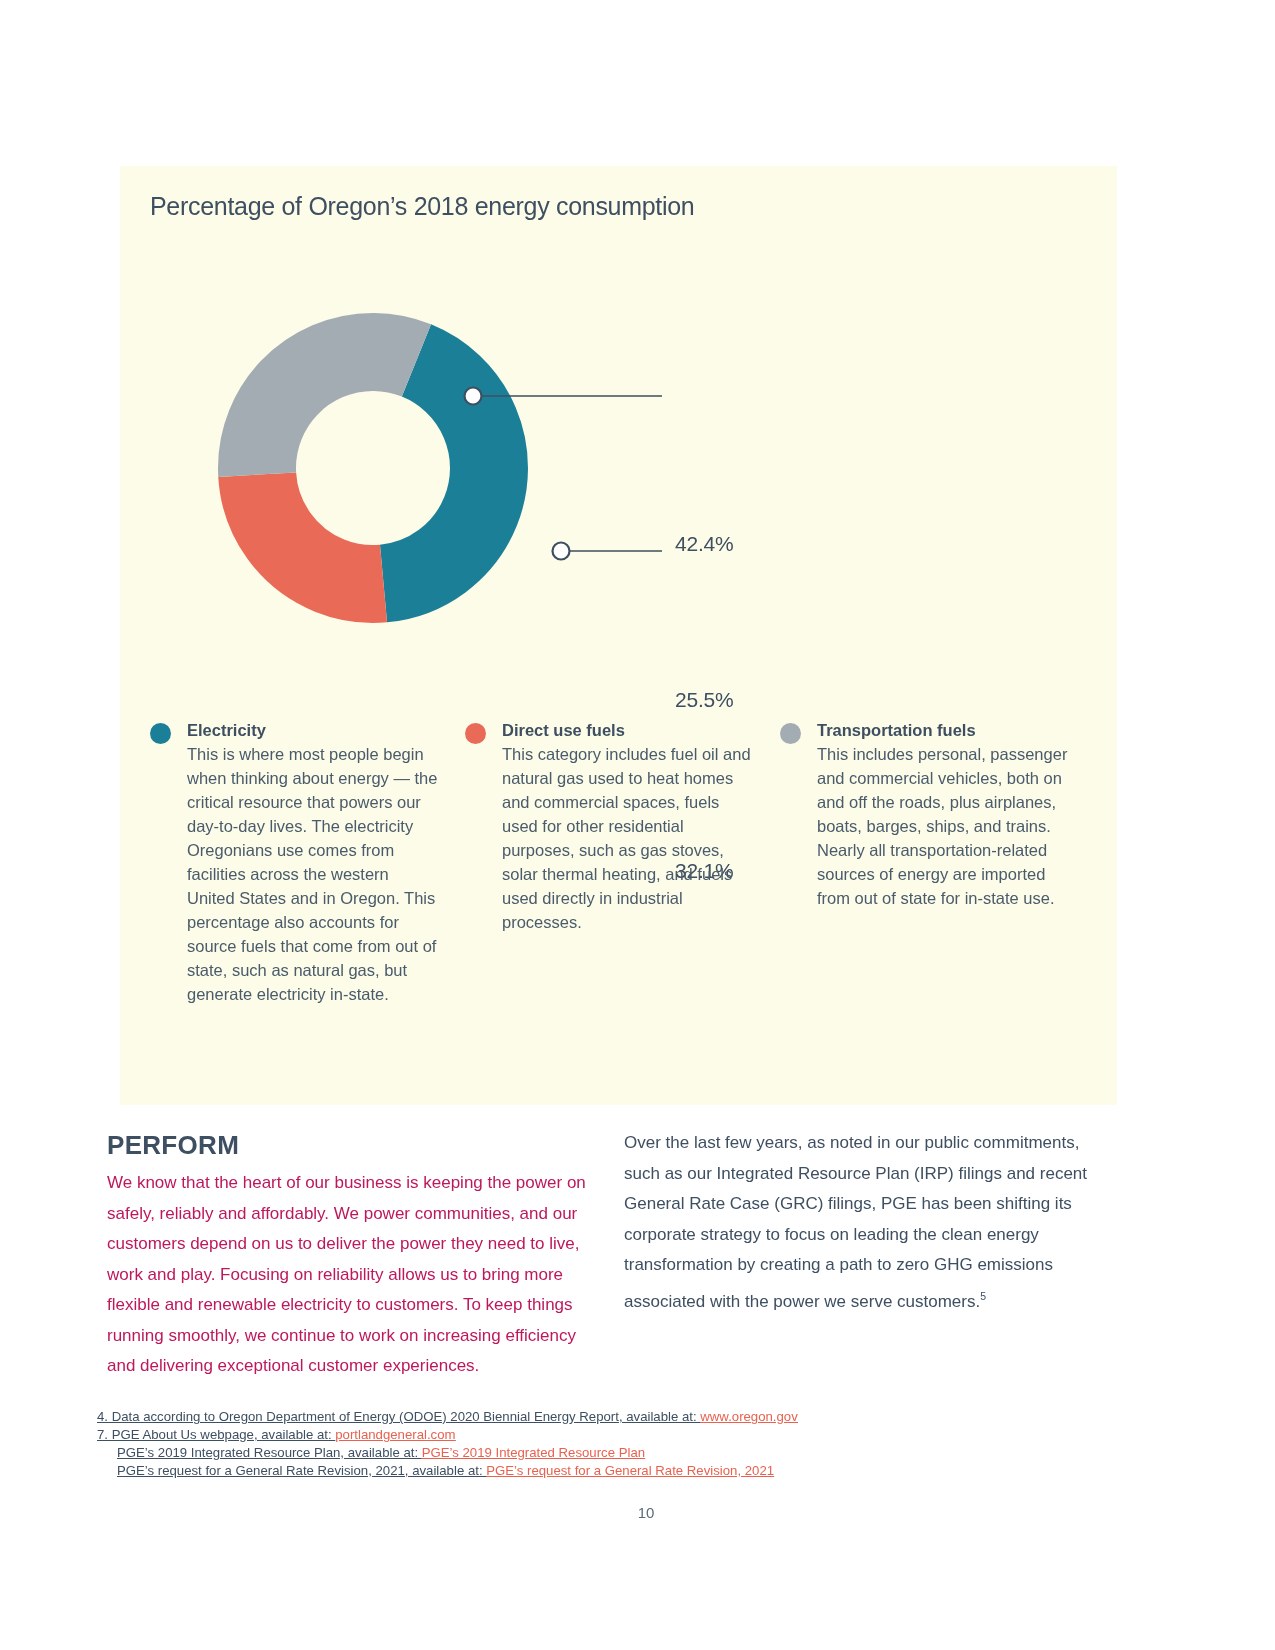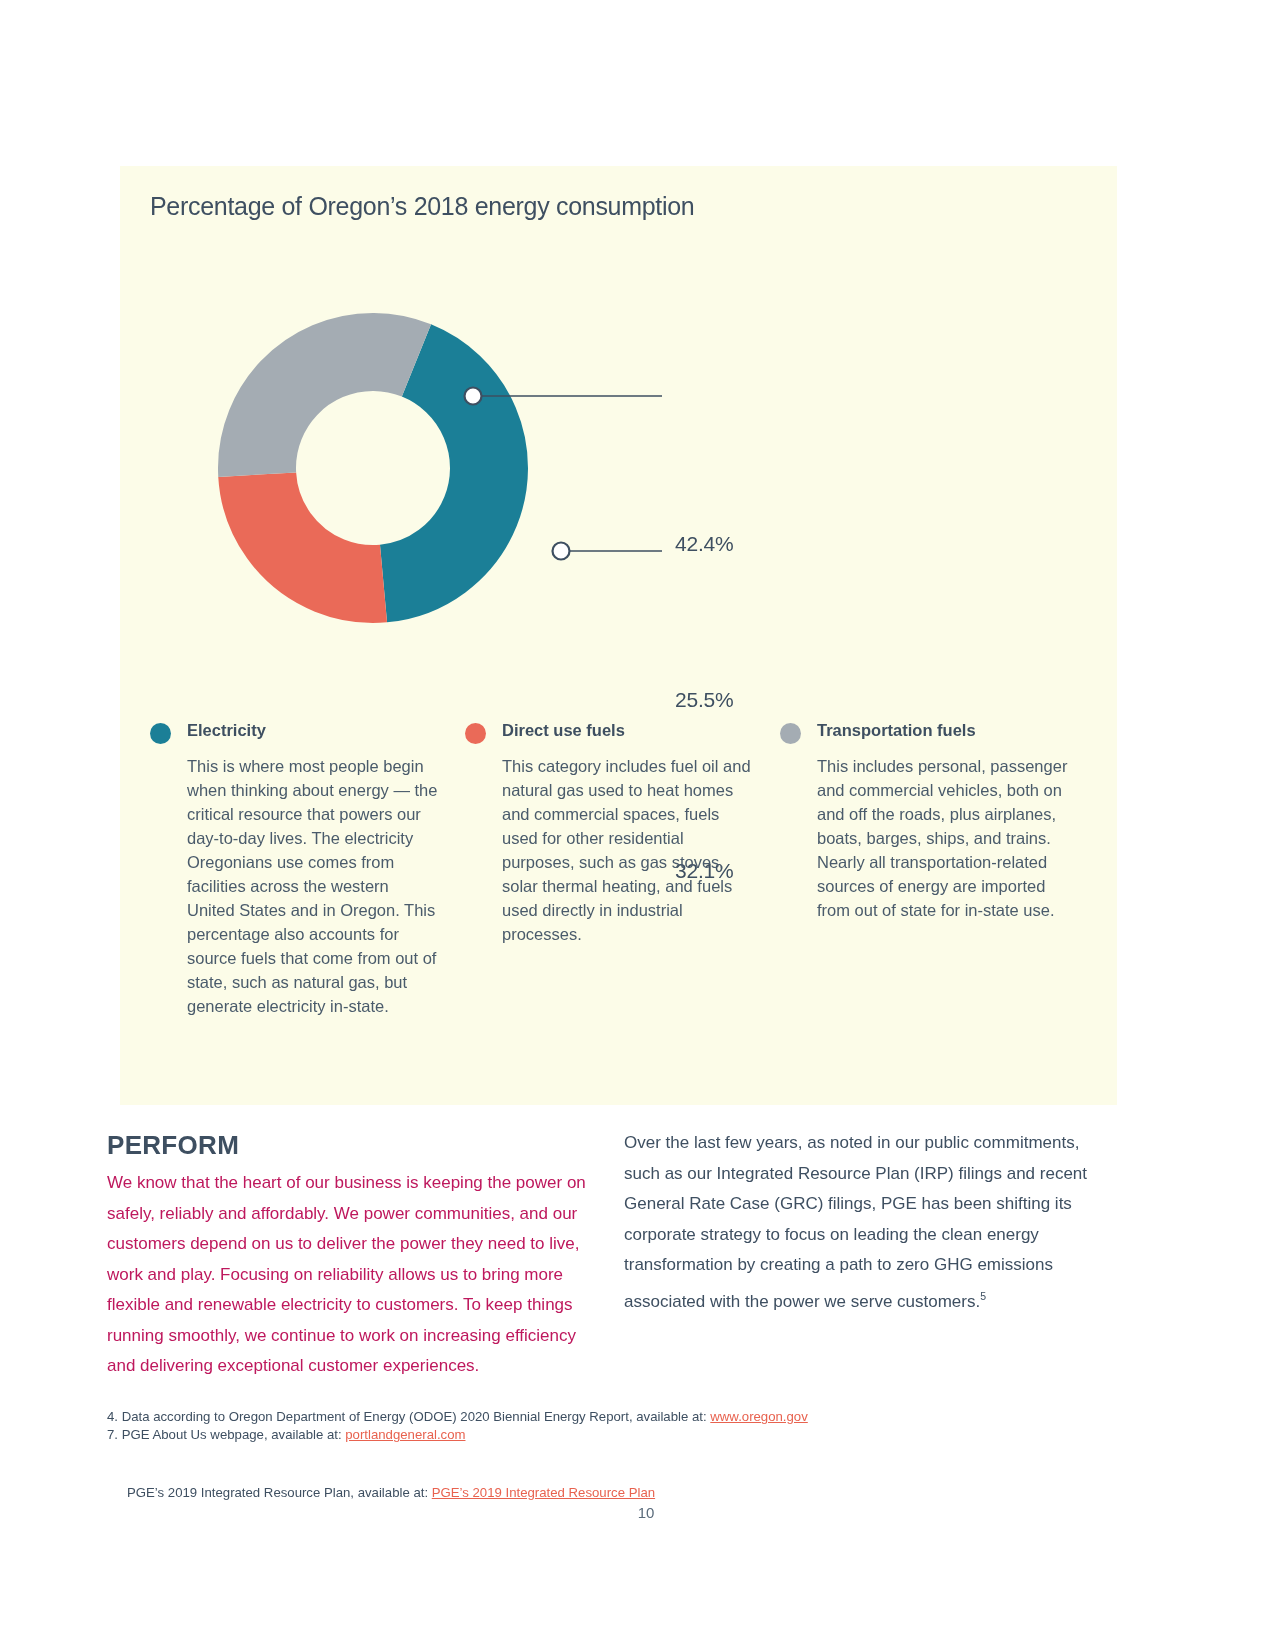--- a/index.html
+++ b/index.html
@@ -91,21 +91,21 @@
     border-radius: 50%;
     flex: 0 0 21px;
     margin-top: 5px;
   }
   .legend-body { width: 252px; }
   .legend-title {
     font-size: 16.5px;
     font-weight: bold;
     color: #3e4f61;
     line-height: 24px;
-    margin-bottom: 12px;
+    margin-bottom: 0px;
   }
   .legend-desc {
     font-size: 16.5px;
     font-weight: 400;
     color: #4a5b6b;
     line-height: 24px;
   }
 
   
   .perform-head {
@@ -133,29 +133,30 @@
     width: 482px;
     font-size: 17px;
     line-height: 30.5px;
     color: #3e4f61;
   }
   .col-right sup { font-size: 10.5px; vertical-align: super; }
 
   
   .footnotes {
     position: absolute;
-    left: 107px;
+    left: 97px;
     top: 1408px;
     width: 1010px;
     font-size: 13.2px;
     line-height: 18px;
     color: #3e4f61;
+    text-decoration: underline;
   }
   .footnotes .fn-line { white-space: nowrap; }
-  .footnotes .indent { padding-left: 20px; margin-top: 40px; }
+  .footnotes .indent { padding-left: 20px; }
   .fn-link {
     color: #e8624f;
     text-decoration: underline;
   }
 
   
   .page-number {
     position: absolute;
     left: 0;
     top: 1504px;
@@ -240,17 +241,18 @@
   <div class="perform-head">PERFORM</div>
 
   <div class="col-left">We know that the heart of our business is keeping the power on safely, reliably and affordably. We power communities, and our customers depend on us to deliver the power they need to live, work and play. Focusing on reliability allows us to bring more flexible and renewable electricity to customers. To keep things running smoothly, we continue to work on increasing efficiency and delivering exceptional customer experiences.</div>
 
   <div class="col-right"><span>Over the last few years, as noted in our public commitments, such as our Integrated Resource Plan (IRP) filings and recent General Rate Case (GRC) filings, PGE has been shifting its corporate strategy to focus on leading the clean energy transformation by creating a path to zero GHG emissions associated with the power we serve customers.</span><sup>5</sup></div>
 
   <div class="footnotes">
     <div class="fn-line"><span>4. Data according to Oregon Department of Energy (ODOE) 2020 Biennial Energy Report, available at: </span><a class="fn-link" href="#">www.oregon.gov</a></div>
     <div class="fn-line"><span>7. PGE About Us webpage, available at: </span><a class="fn-link" href="#">portlandgeneral.com</a></div>
     <div class="fn-line indent"><span>PGE’s 2019 Integrated Resource Plan, available at: </span><a class="fn-link" href="#">PGE’s 2019 Integrated Resource Plan</a></div>
+    <div class="fn-line indent"><span>PGE’s request for a General Rate Revision, 2021, available at: </span><a class="fn-link" href="#">PGE’s request for a General Rate Revision, 2021</a></div>
   </div>
 
   <div class="page-number">10</div>
 
 </div>
 
 </body></html>

